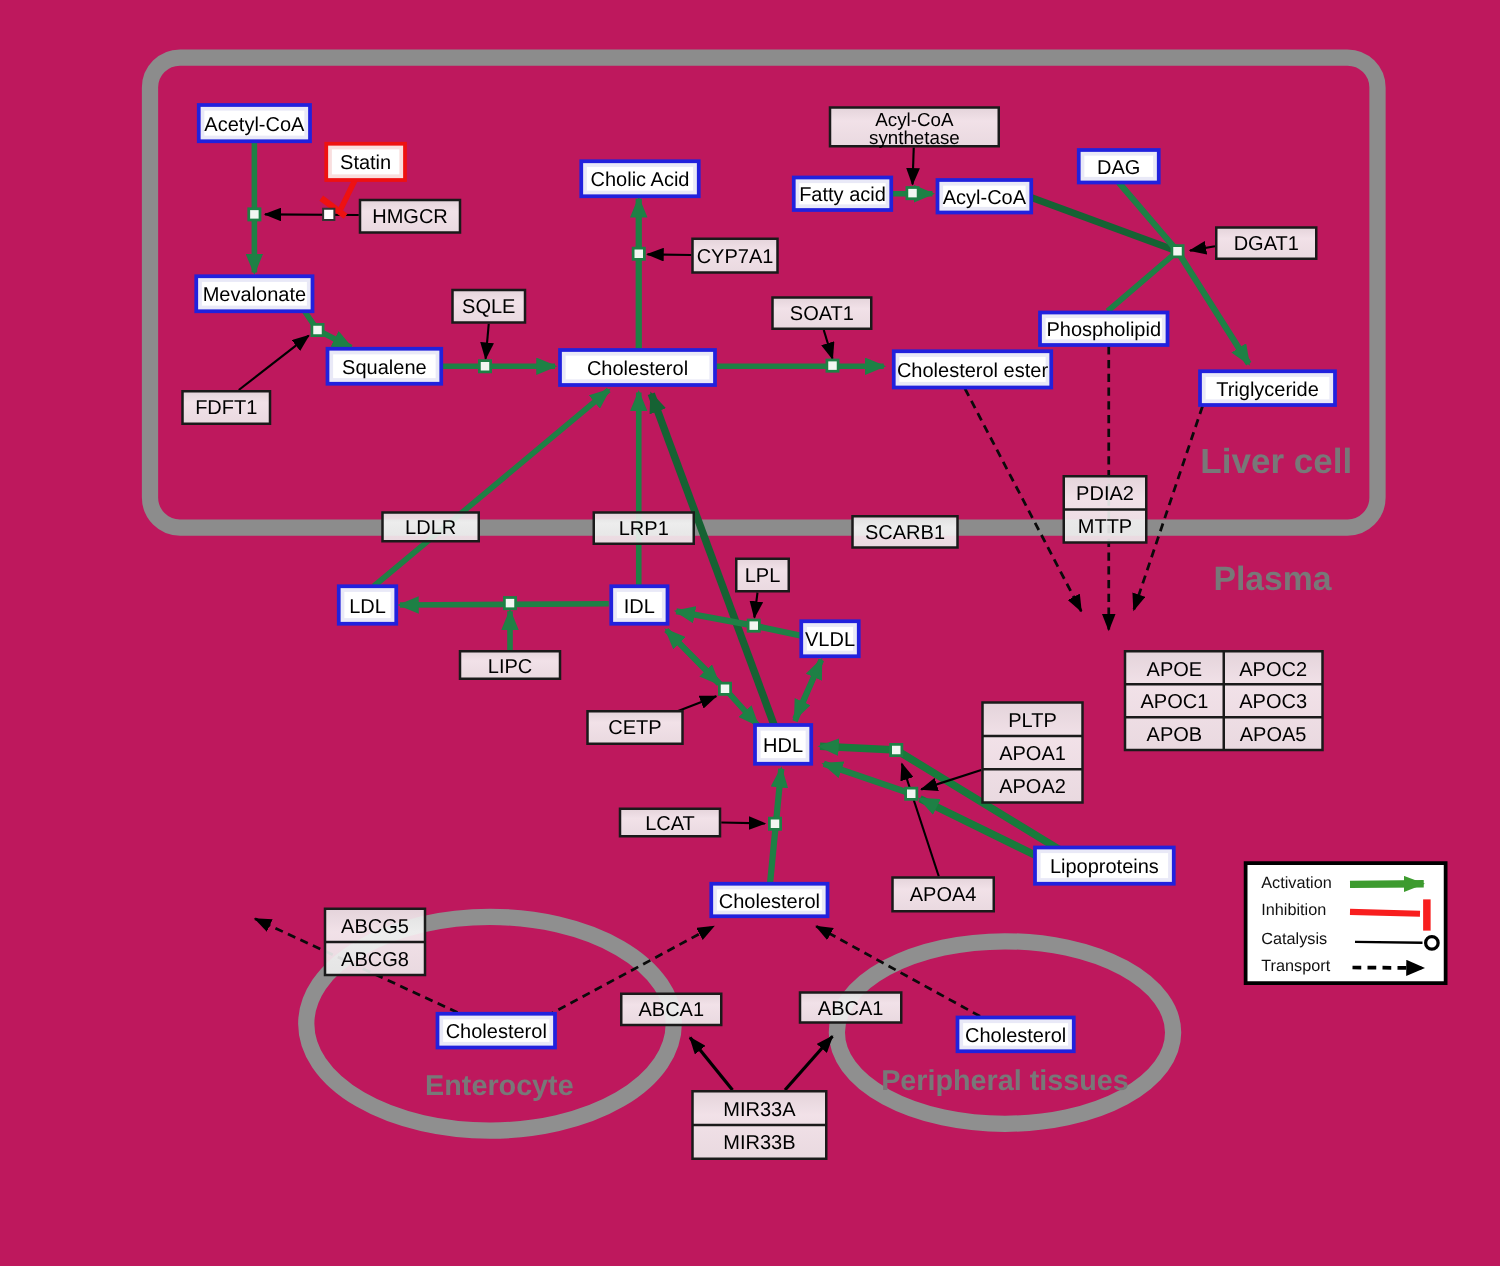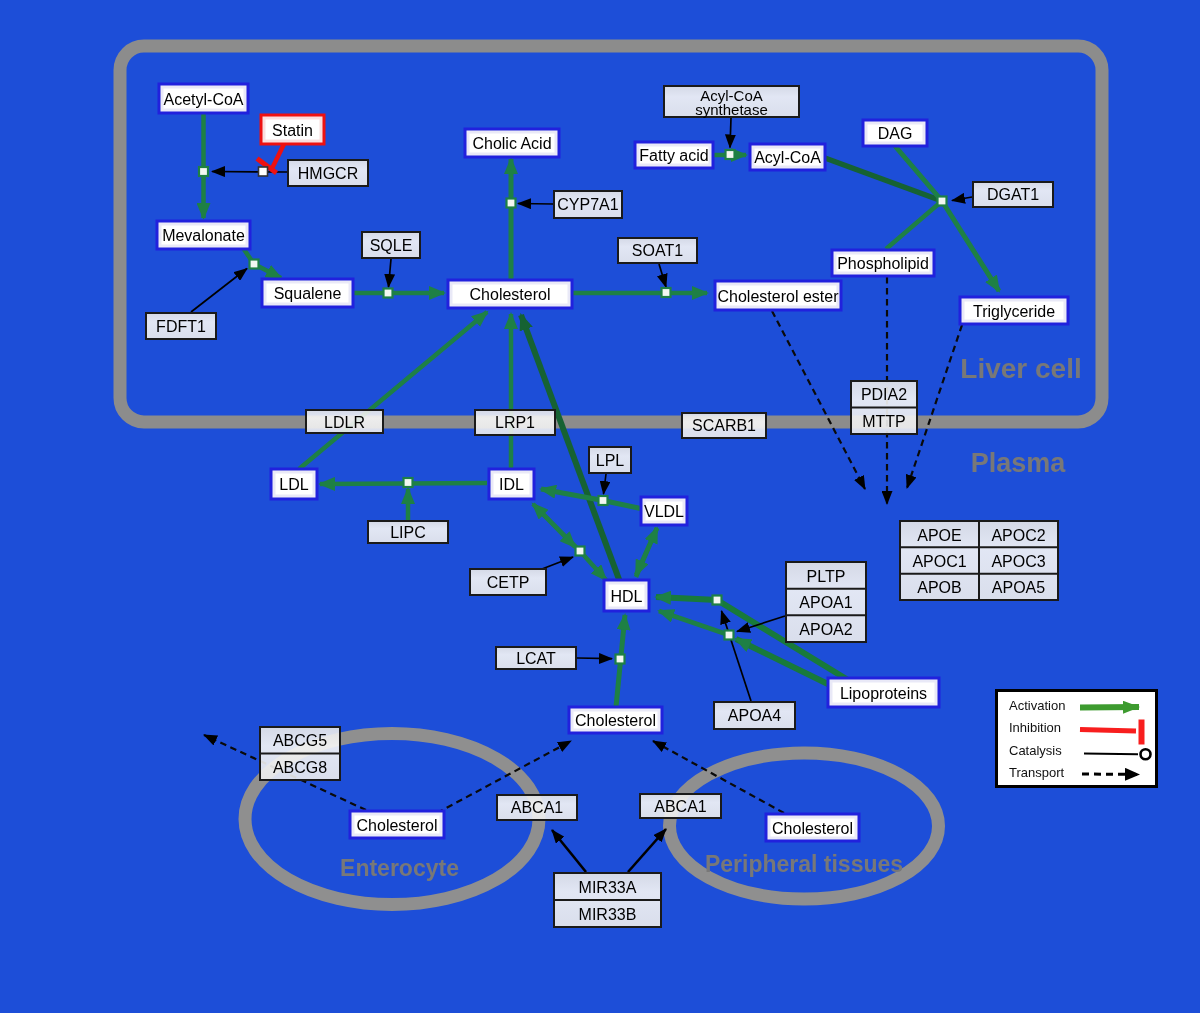--- a/index.html
+++ b/index.html
@@ -1,16 +1,16 @@
 <!DOCTYPE html>
 <html><head>
 <meta charset="utf-8">
 <style>
 html,body{margin:0;padding:0;background:#fff;}
-#stage{position:relative;width:1200px;height:1013px;background:#1d4ed8;overflow:hidden;
+#stage{position:relative;width:1200px;height:1013px;background:#be185d;overflow:hidden;
 font-family:"Liberation Sans",sans-serif;}
 svg{position:absolute;left:0;top:0;}
 text{font-family:"Liberation Sans",sans-serif;fill:#000;}
 .n{font-size:16px;}
 .big{font-weight:bold;}
 .big text{fill:#787878;}
 .leg text{font-size:13px;fill:#111;}
 .leg{font-size:13px;fill:#111;}
 </style>
 </head>

